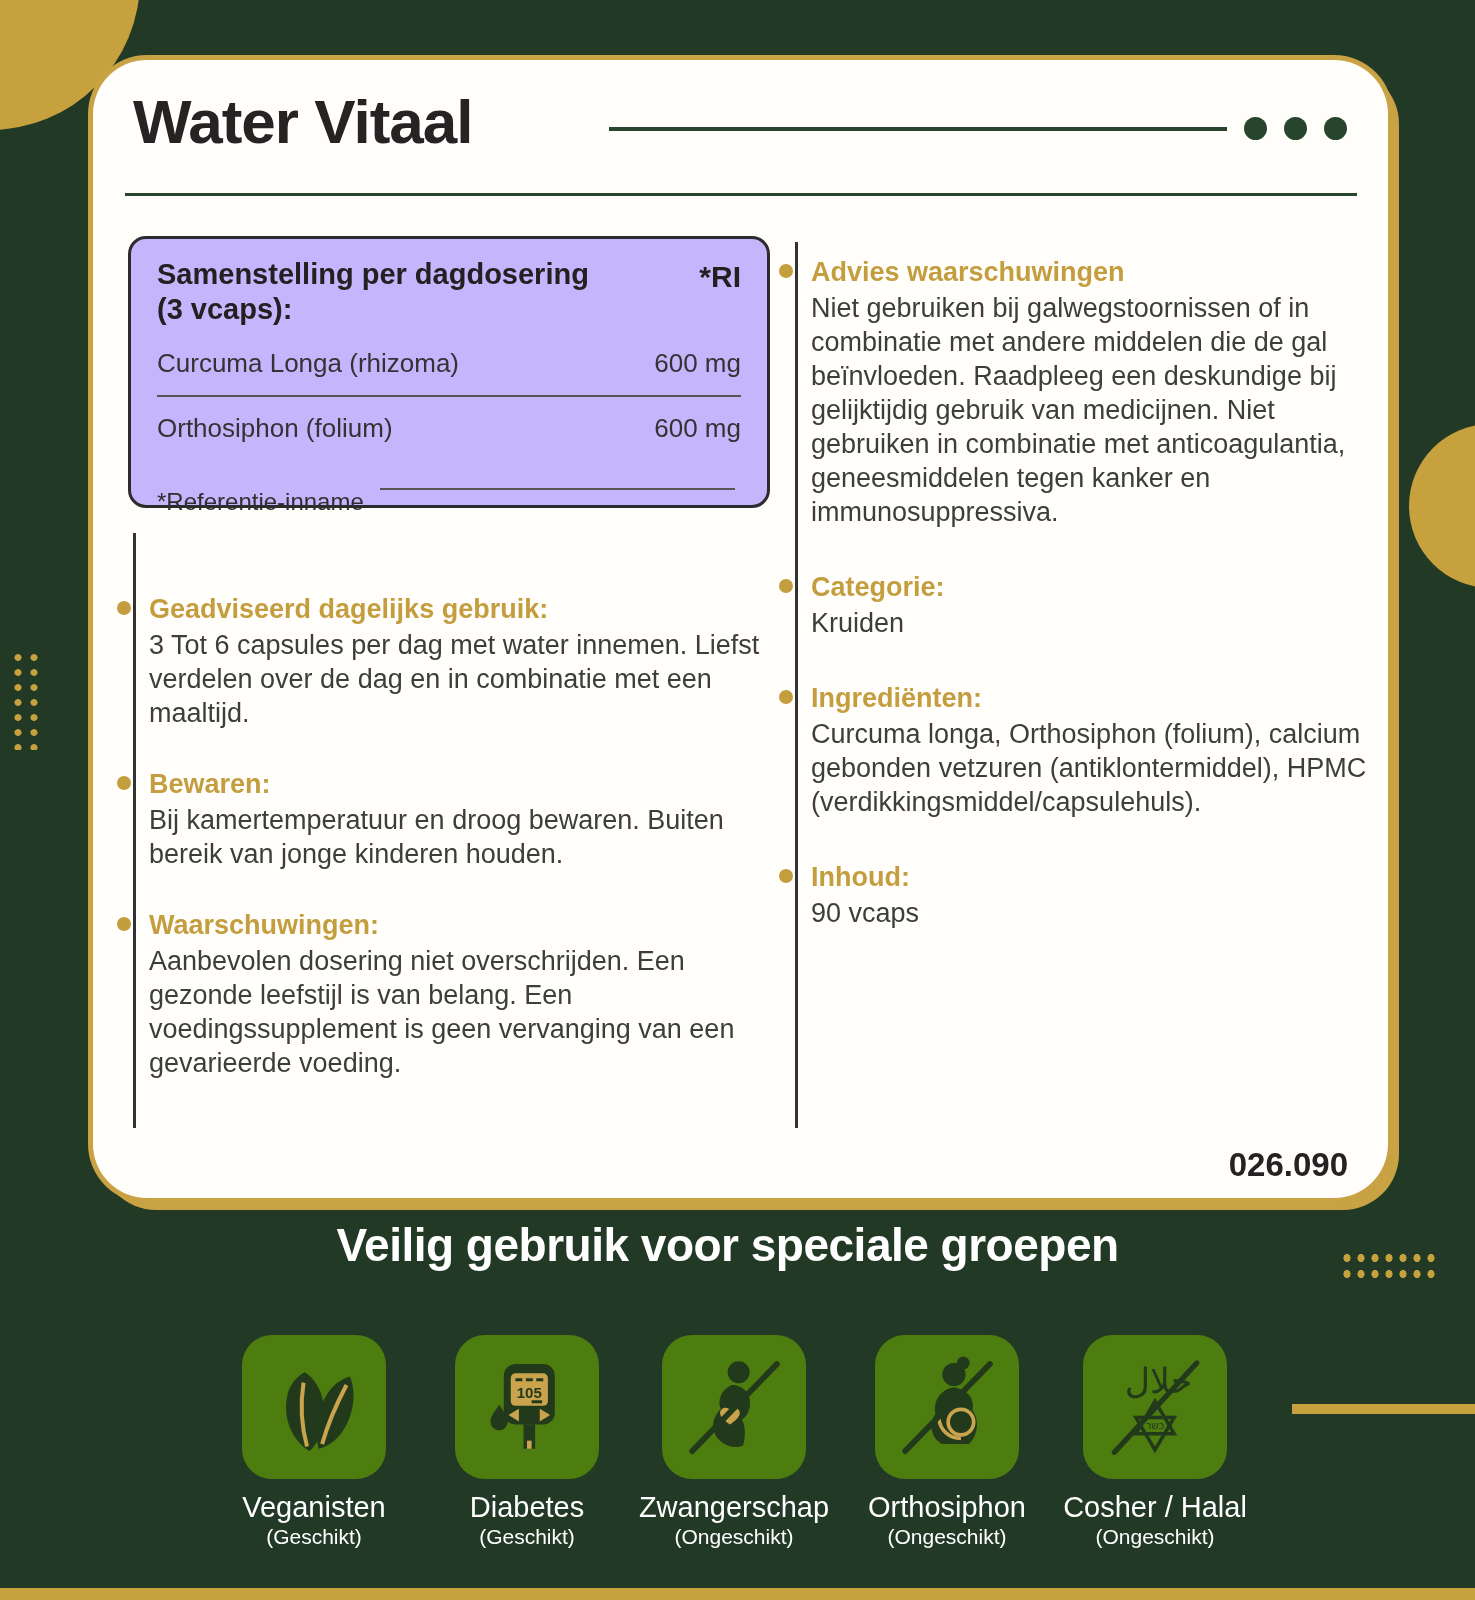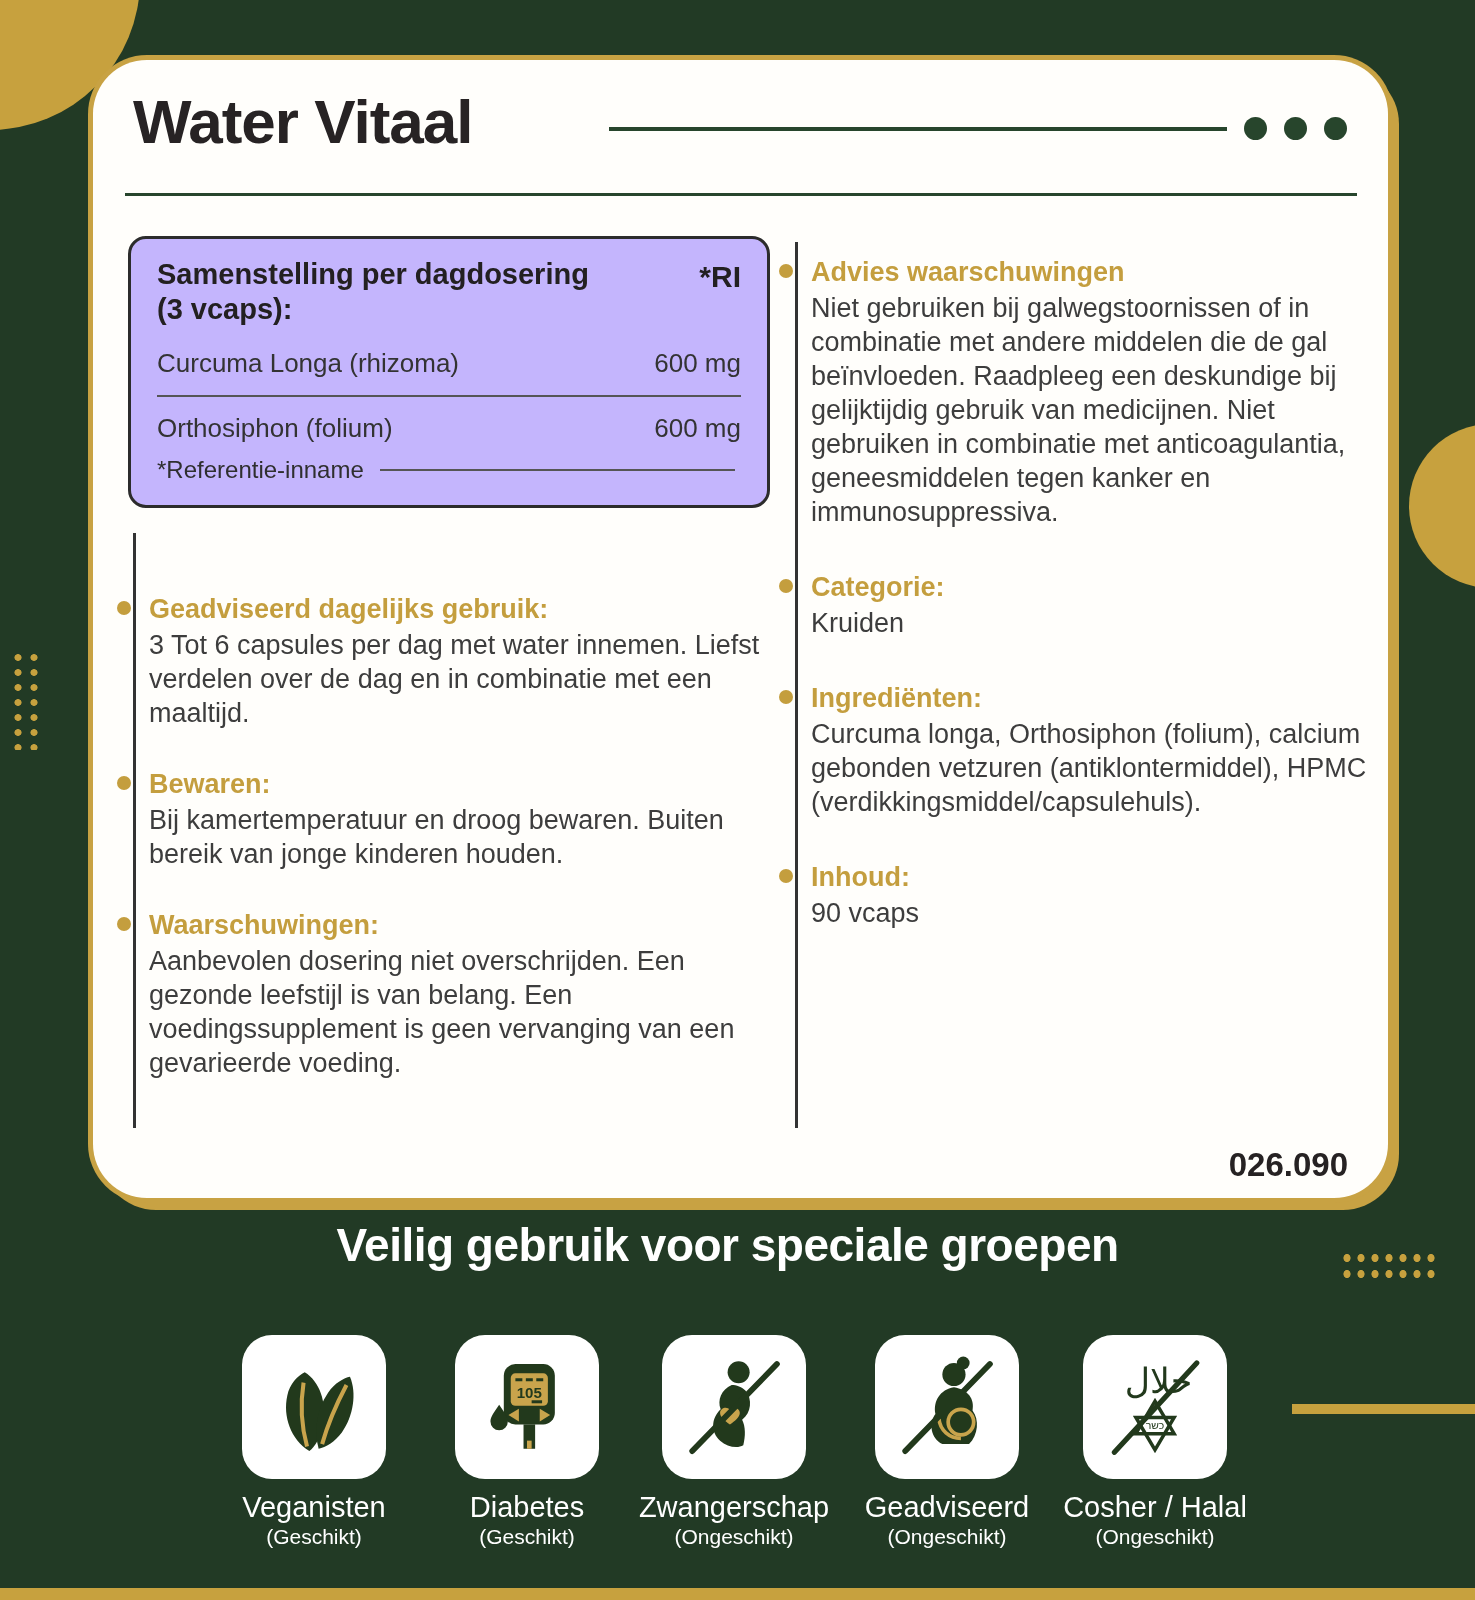--- a/index.html
+++ b/index.html
@@ -21,42 +21,42 @@
   #hr2{position:absolute;left:32px;top:133px;width:1232px;height:3px;background:#27452c;}
   
   #comp-box{position:absolute;left:35px;top:176px;width:642px;height:272px;box-sizing:border-box;
         border:3px solid #2c2c2c;border-radius:18px;padding:18px 26px 14px 26px;background:#c4b5fd;}
   #comp-head{display:flex;justify-content:space-between;align-items:flex-start;}
   #comp-head .h{font-size:29px;font-weight:700;color:#232021;line-height:1.22;}
   #comp-head .ri{font-size:30px;font-weight:700;color:#232021;margin-top:3px;margin-left:44px;}
   .comp-row{display:flex;justify-content:space-between;font-size:26px;color:#333;}
   .comp-row.r1{padding:20px 0 16px 0;}
   .comp-row.r2{padding:16px 0 12px 0;border-top:2px solid #555;}
-  .comp-foot{display:flex;align-items:center;}
+  .comp-foot{display:flex;margin-top:32px;}
   .comp-foot .t{font-size:24px;color:#2f2f2f;white-space:nowrap;}
   .comp-foot .l{flex:1;height:2px;background:#555;margin-left:16px;margin-right:6px;}
   
   .col{position:absolute;border-left:3px solid #333;box-sizing:border-box;padding-left:13px;}
   #col-left{left:40px;top:473px;width:636px;height:595px;}
   #col-right{left:702px;top:182px;width:578px;height:886px;}
   .sect{position:relative;}
   .sect .bullet{position:absolute;left:-32px;top:8px;width:14px;height:14px;border-radius:50%;
         background:#c49e3e;}
   .sect h3{margin:0;font-size:27px;font-weight:700;color:#c49e3e;line-height:33px;}
   .sect p{margin:2px 0 0 0;font-size:27px;color:#3d3d3d;line-height:34px;}
   #col-left .sect:first-child{margin-top:60px;}
   #col-left .sect{margin-bottom:38px;}
   #col-right .sect:first-child{margin-top:14px;}
   #col-right .sect{margin-bottom:42px;}
   #product-code{position:absolute;right:40px;top:1086px;font-size:33px;font-weight:700;color:#262223;}
   
   #bottom-heading{position:absolute;left:0;top:1218px;width:1455px;text-align:center;
         font-size:46px;font-weight:800;color:#ffffff;letter-spacing:-0.5px;}
   .group{position:absolute;top:1335px;width:220px;text-align:center;}
-  .tile{width:144px;height:144px;border-radius:30px;background:#ffffff;margin:0 auto;
+  .tile{width:144px;height:144px;border-radius:30px;background:#4d7c0f;margin:0 auto;
         display:flex;align-items:center;justify-content:center;}
   .tile svg{width:116px;height:116px;}
   .group .name{margin-top:12px;font-size:29px;font-weight:400;color:#fff;}
   .group .status{margin-top:1px;font-size:21px;color:#fff;}
   .ic{fill:#22391c;}
   .ic-gold{fill:#c9a44c;}
 </style>
 </head>
 <body>
 
@@ -197,21 +197,21 @@
     <div class="tile">
       <svg viewBox="0 0 100 100">
         <circle class="ic" cx="64" cy="12" r="5.5"></circle>
         <circle class="ic" cx="56" cy="22" r="10"></circle>
         <path class="ic" d="M56 33 C44 35 38 45 40 56 C34 64 36 77 46 82 L69 82 C77 74 78 61 72 53 C74 43 68 35 56 33 Z"></path>
         <circle cx="62" cy="63" r="11" fill="#22391c" stroke="#c9a44c" stroke-width="3.2"></circle>
         <path d="M43 60 c1 10 9 17 19 17" stroke="#c9a44c" stroke-width="3.2" fill="none"></path>
         <line x1="14" y1="88" x2="87" y2="13" stroke="#22391c" stroke-width="5" stroke-linecap="round"></line>
       </svg>
     </div>
-    <div class="name">Geadviseerd</div>
+    <div class="name">Orthosiphon</div>
     <div class="status">(Ongeschikt)</div>
   </div>
 
   <div class="group" style="left:1045px;">
     <div class="tile">
       <svg viewBox="0 0 100 100">
         <text x="53" y="38" text-anchor="middle" font-size="30" fill="#22391c">حلال</text>
         <path d="M50 45 L66.5 73 L33.5 73 Z" fill="none" stroke="#22391c" stroke-width="3"></path>
         <path d="M50 87 L33.5 59 L66.5 59 Z" fill="none" stroke="#22391c" stroke-width="3"></path>
         <text x="50" y="69" text-anchor="middle" font-size="9" fill="#22391c">כשר</text>

